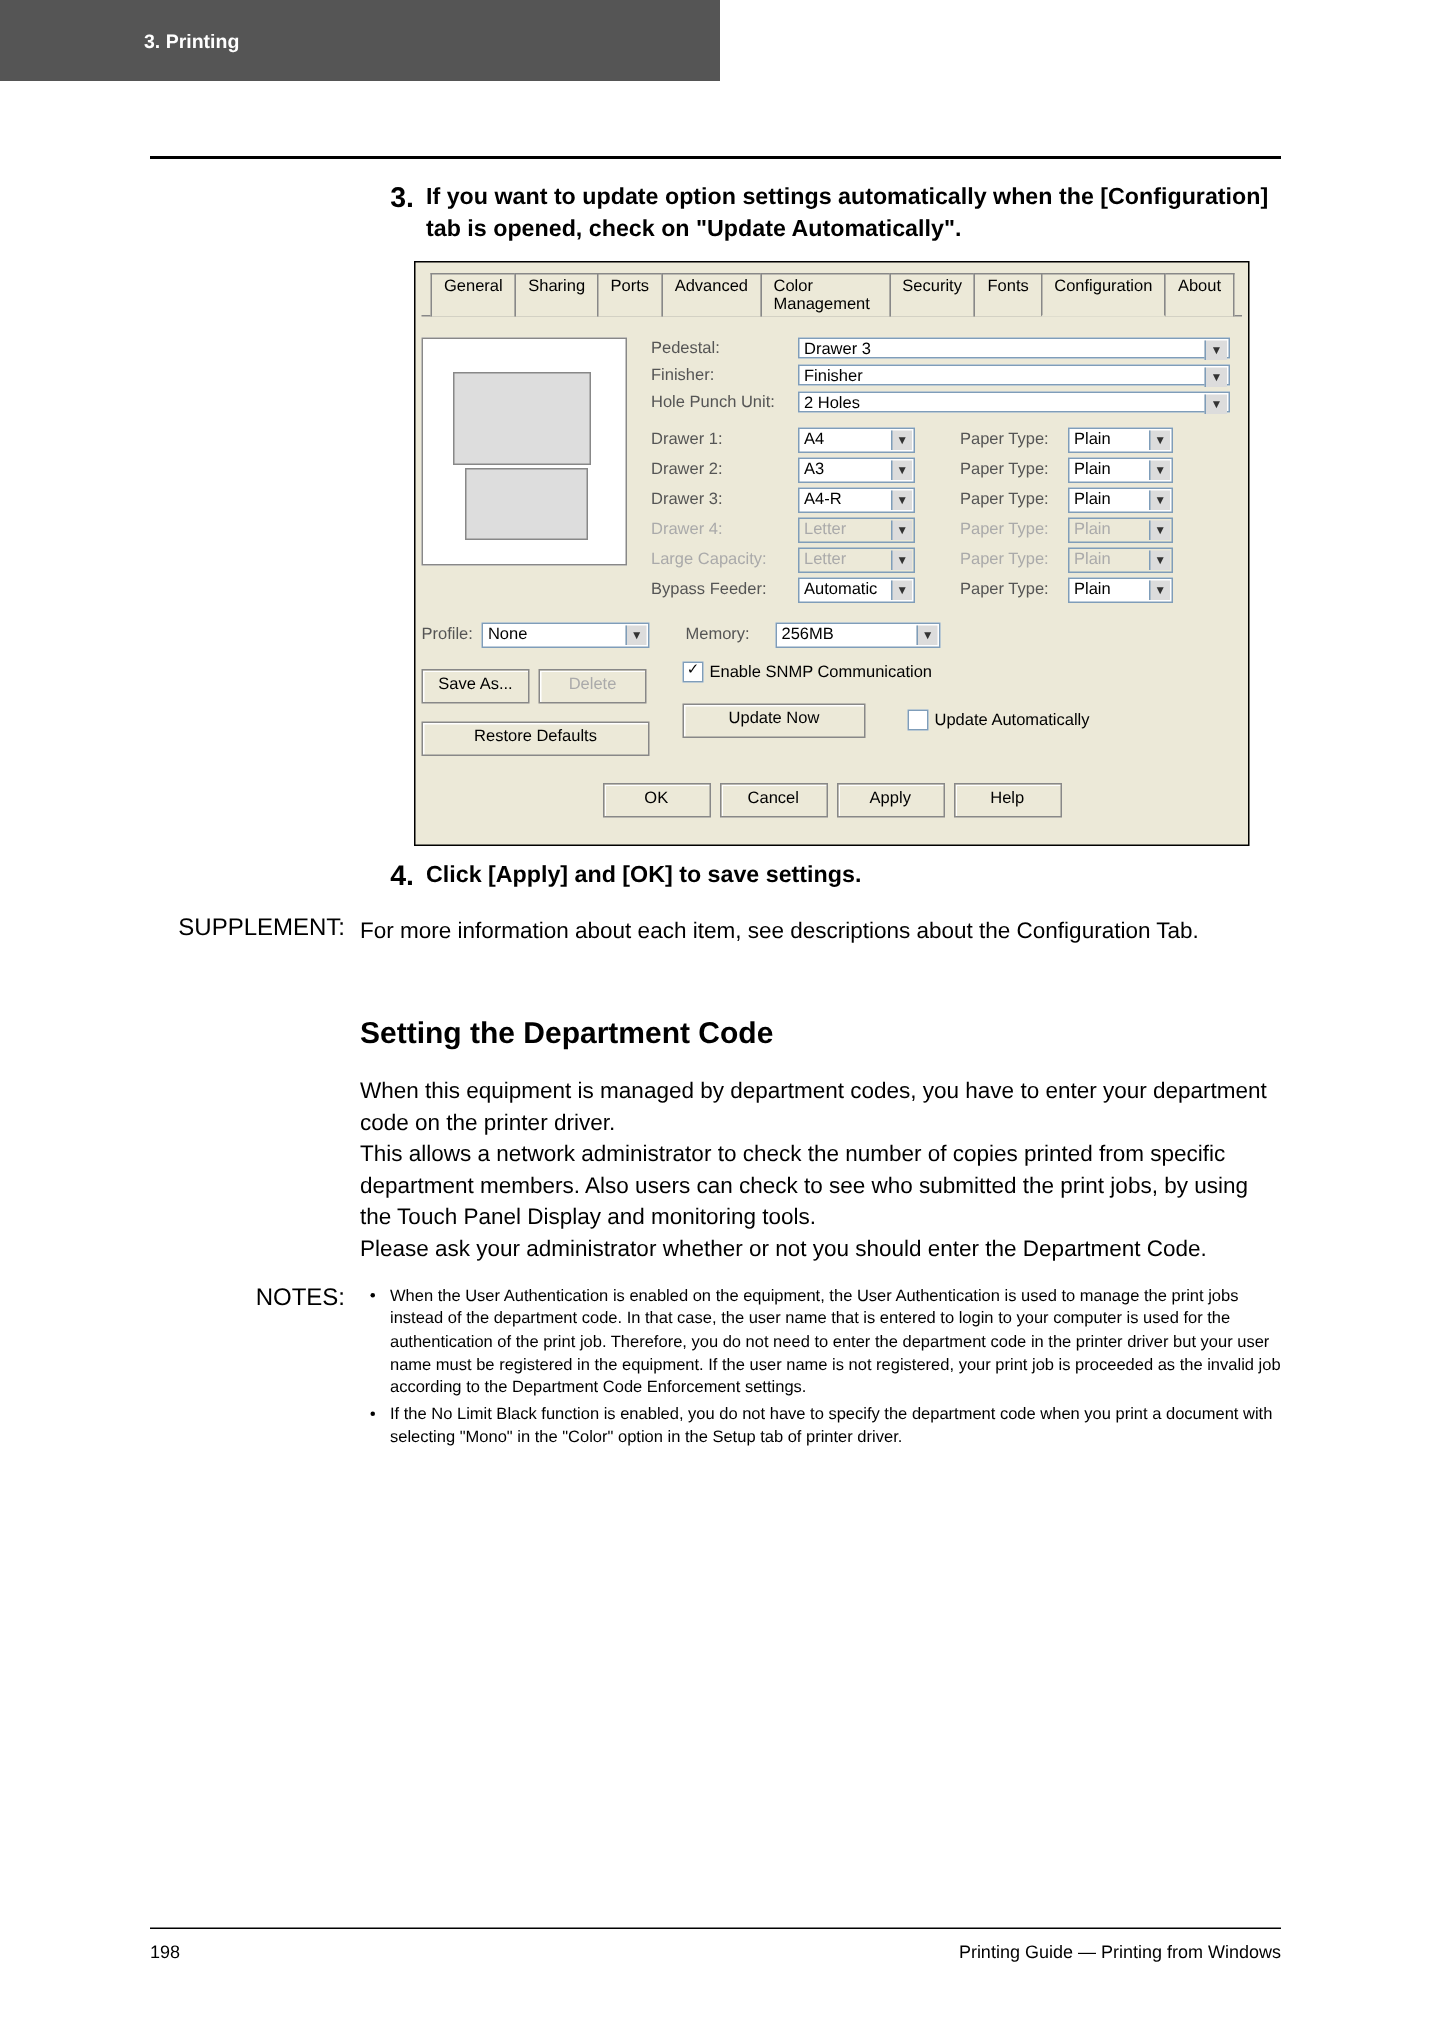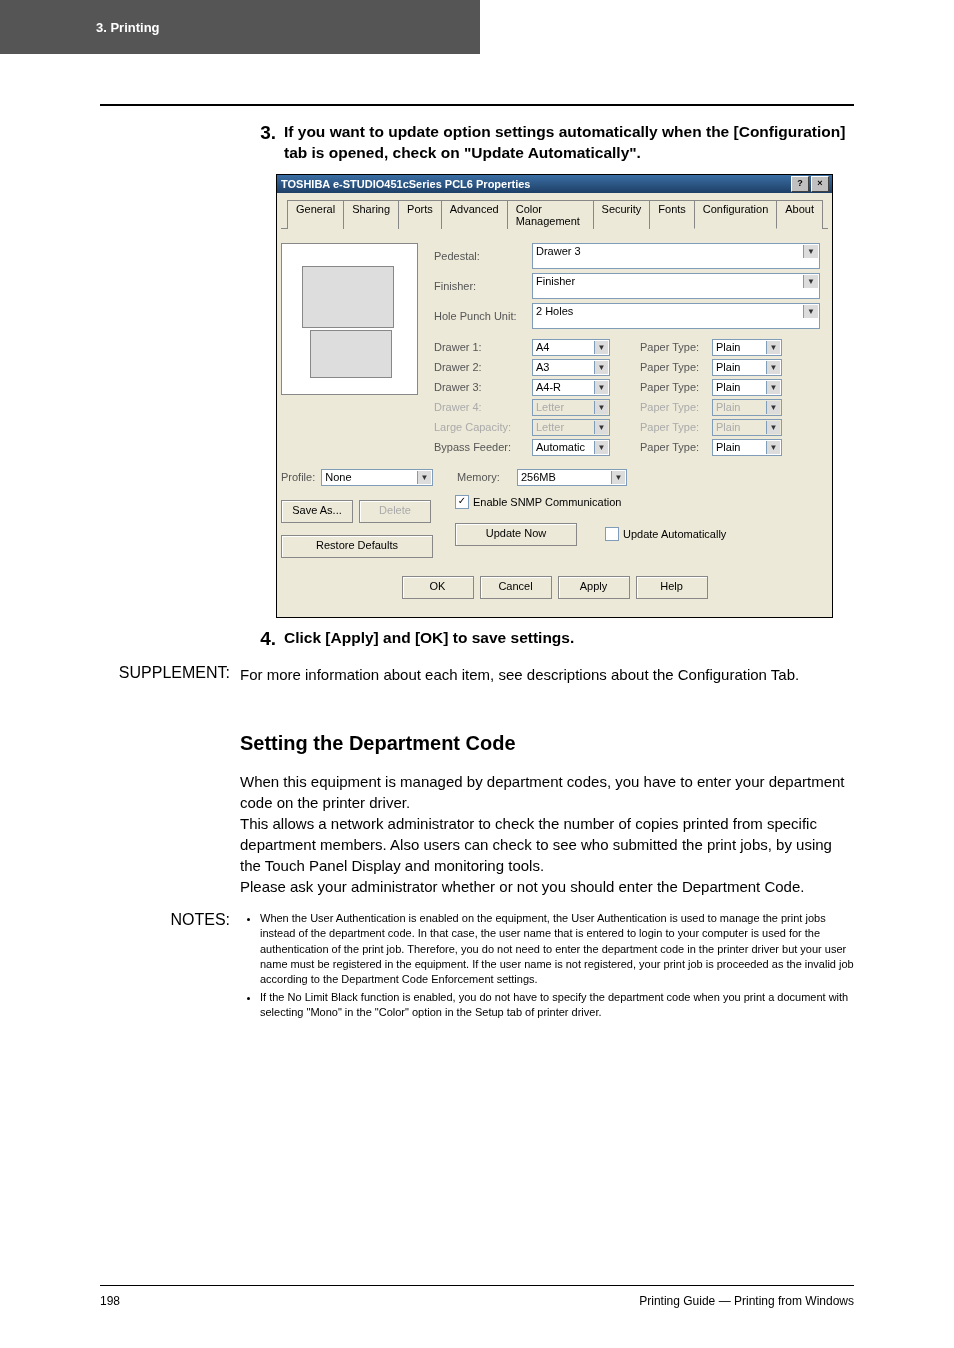--- a/index.html
+++ b/index.html
@@ -201,21 +201,21 @@
     align-items: center;
     margin-bottom: 4px;
     font-size: 11px;
     color: #555;
   }
   .flabel {
     width: 98px;
   }
   .fcombo {
     flex: 1;
-    height: 26px;
+    height: 14px;
     border: 1px solid #7f9db9;
     background: #fff;
     position: relative;
     padding-left: 3px;
     line-height: 15px;
     color: #000;
     box-sizing: border-box;
   }
   .fcombo::after {
     content: "▼";
@@ -328,27 +328,20 @@
     <div class="hrline"></div>
 
     <div class="step-row">
       <div class="left-gutter"></div>
       <div class="step-num">3.</div>
       <div class="step-body">If you want to update option settings automatically when the [Configuration] tab is opened, check on "Update Automatically".</div>
     </div>
 
     <div class="dialog-wrap">
       <div class="dialog">
-        <div class="titlebar">
-          <span>TOSHIBA e-STUDIO451cSeries PCL6 Properties</span>
-          <div class="tbuttons">
-            <div class="tbtn">?</div>
-            <div class="tbtn">×</div>
-          </div>
-        </div>
         <div class="tabstrip" id="tabstrip">
             <div class="tab">General</div>
             <div class="tab">Sharing</div>
             <div class="tab">Ports</div>
             <div class="tab">Advanced</div>
             <div class="tab">Color Management</div>
             <div class="tab">Security</div>
             <div class="tab">Fonts</div>
             <div class="tab active">Configuration</div>
             <div class="tab">About</div>

